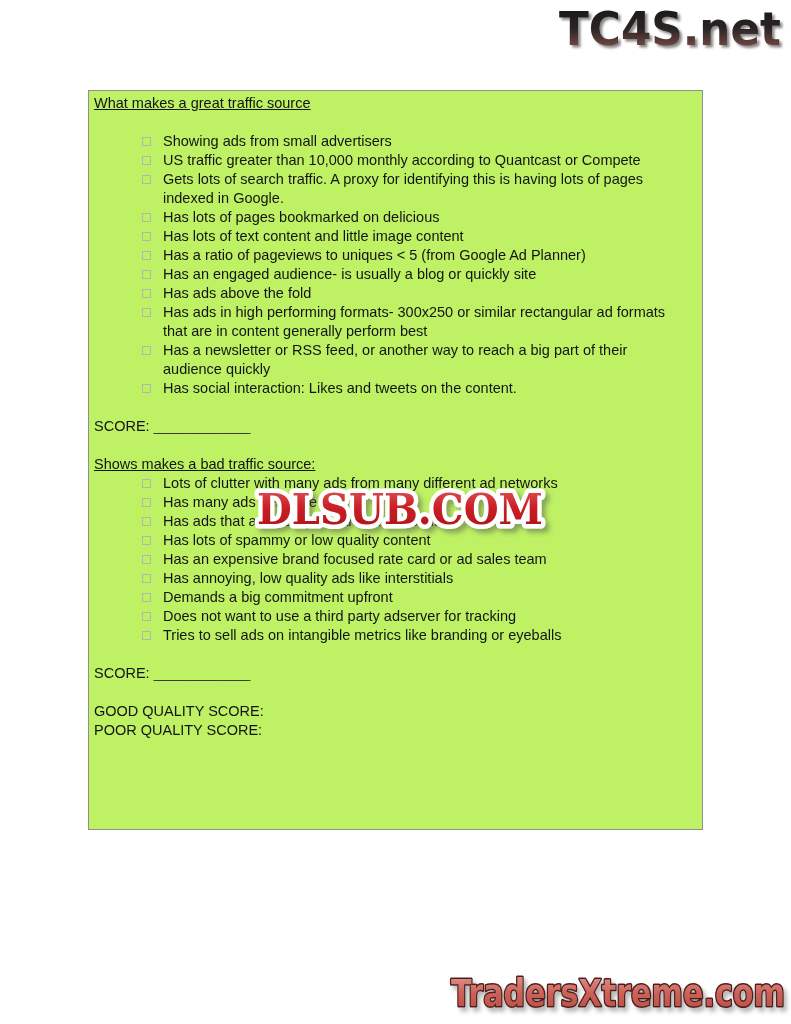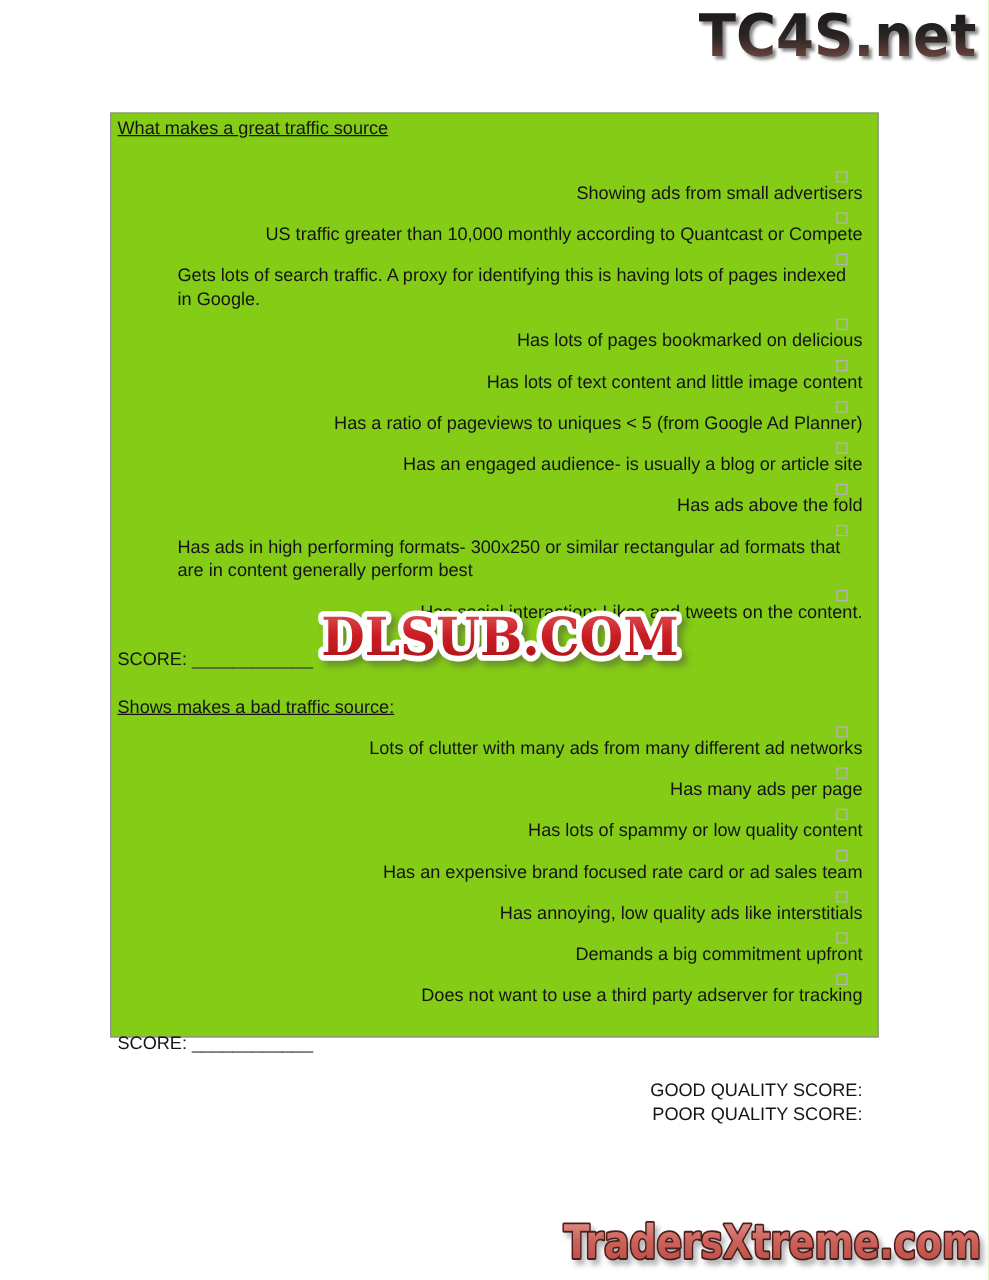--- a/index.html
+++ b/index.html
@@ -9,38 +9,38 @@
     font-family:"Liberation Sans","DejaVu Sans",sans-serif;
     color:#141414;
   }
 
   
   .tc4s{position:absolute;top:1px;right:5px;width:232px;height:56px;}
 
   
   .doc-box{
     position:absolute;left:88px;top:90px;width:615px;height:740px;
-    background:#84cc16;border:1px solid #8f8f8f;box-sizing:border-box;
+    background:#bef264;border:1px solid #8f8f8f;box-sizing:border-box;
     padding:3px 12px 0 5px;
     font-size:14.5px;line-height:19px;
   }
   .heading{margin:0;text-decoration:underline;}
   .heading.bad{margin-top:19px;}
   .checklist{margin:0;padding:0 0 0 48px;}
   .checklist.good{margin-top:19px;}
-  .check-row{display:flex;align-items:flex-end;margin:0;flex-direction:column;}
+  .check-row{display:flex;align-items:flex-start;margin:0;}
   .checkbox{
     flex:0 0 auto;width:9px;height:9px;box-sizing:border-box;
     border:1px solid #b4b4b4;margin:5px 12px 0 0;background:transparent;
   }
   .item-text{flex:1 1 auto;}
   .score-line{margin:19px 0 0 0;}
   .score-blank{color:#333;}
   .totals{margin:19px 0 0 0;}
-  .totals p{margin:0;text-align:right;}
+  .totals p{margin:0;}
 
   
   .dlsub{position:absolute;left:240px;top:478px;width:320px;height:66px;}
   .traders{position:absolute;left:444px;top:966px;width:348px;height:56px;}
 </style>
 </head>
 <body>
 
 <svg class="tc4s" viewBox="0 0 232 56">
   <defs>
@@ -89,33 +89,37 @@
         <span class="item-text">Has lots of text content and little image content</span>
       </div>
 
       <div class="check-row">
         <span class="checkbox"></span>
         <span class="item-text">Has a ratio of pageviews to uniques &lt; 5 (from Google Ad Planner)</span>
       </div>
 
       <div class="check-row">
         <span class="checkbox"></span>
-        <span class="item-text">Has an engaged audience- is usually a blog or article site</span>
+        <span class="item-text">Has an engaged audience- is usually a blog or quickly site</span>
       </div>
 
       <div class="check-row">
         <span class="checkbox"></span>
         <span class="item-text">Has ads above the fold</span>
       </div>
 
       <div class="check-row">
         <span class="checkbox"></span>
         <span class="item-text">Has ads in high performing formats- 300x250 or similar rectangular ad formats that are in content generally perform best</span>
       </div>
 
+      <div class="check-row">
+        <span class="checkbox"></span>
+        <span class="item-text">Has a newsletter or RSS feed, or another way to reach a big part of their audience quickly</span>
+      </div>
 
       <div class="check-row">
         <span class="checkbox"></span>
         <span class="item-text">Has social interaction: Likes and tweets on the content.</span>
       </div>
     </div>
 
   <p class="score-line"><span>SCORE:</span> <span class="score-blank">____________</span></p>
 
   <p class="heading bad">Shows makes a bad traffic source:</p>
@@ -125,20 +129,24 @@
       <div class="check-row">
         <span class="checkbox"></span>
         <span class="item-text">Lots of clutter with many ads from many different ad networks</span>
       </div>
 
       <div class="check-row">
         <span class="checkbox"></span>
         <span class="item-text">Has many ads per page</span>
       </div>
 
+      <div class="check-row">
+        <span class="checkbox"></span>
+        <span class="item-text">Has ads that are visibly separate from content</span>
+      </div>
 
       <div class="check-row">
         <span class="checkbox"></span>
         <span class="item-text">Has lots of spammy or low quality content</span>
       </div>
 
 
 
       <div class="check-row">
         <span class="checkbox"></span>
@@ -153,20 +161,24 @@
       <div class="check-row">
         <span class="checkbox"></span>
         <span class="item-text">Demands a big commitment upfront</span>
       </div>
 
       <div class="check-row">
         <span class="checkbox"></span>
         <span class="item-text">Does not want to use a third party adserver for tracking</span>
       </div>
 
+      <div class="check-row">
+        <span class="checkbox"></span>
+        <span class="item-text">Tries to sell ads on intangible metrics like branding or eyeballs</span>
+      </div>
     </div>
 
   <p class="score-line"><span>SCORE:</span> <span class="score-blank">____________</span></p>
 
   <div class="totals">
     <p>GOOD QUALITY SCORE:</p>
     <p>POOR QUALITY SCORE:</p>
   </div>
 
 </div>

